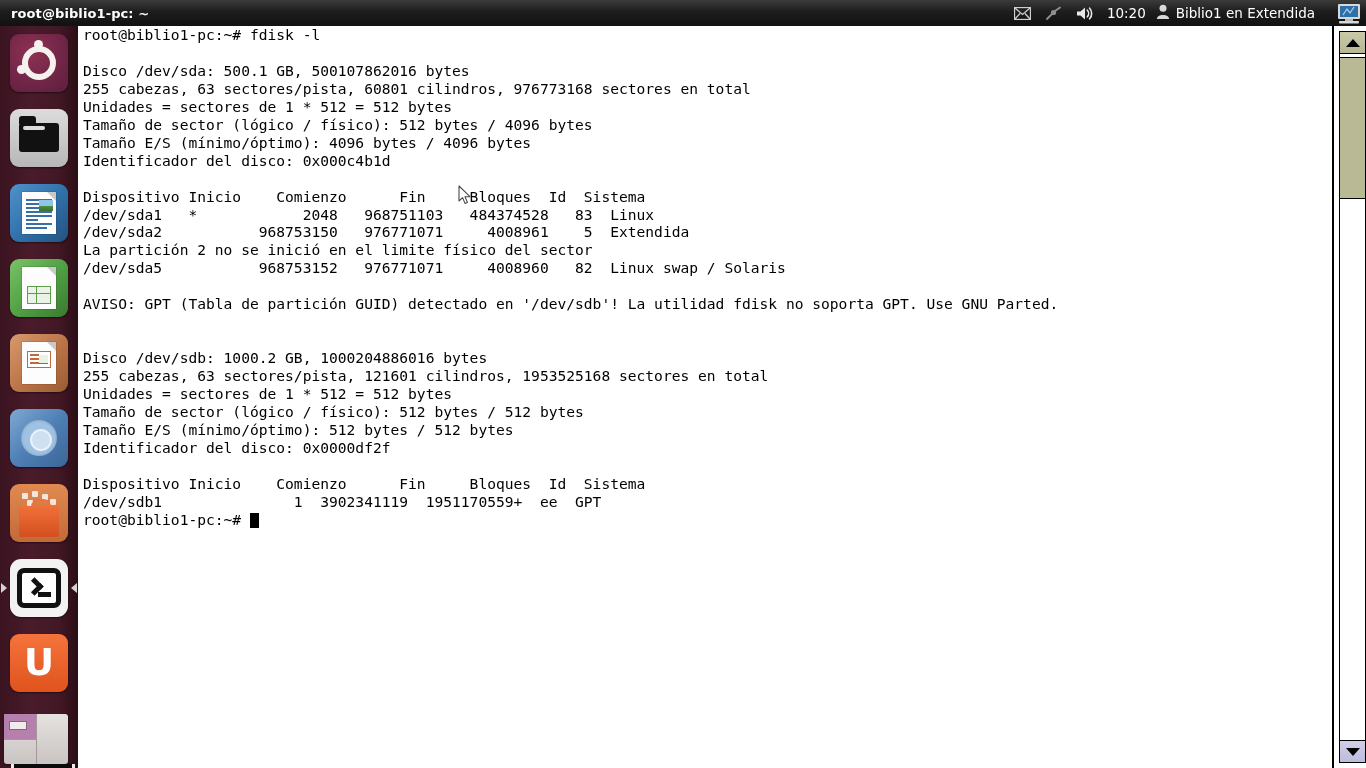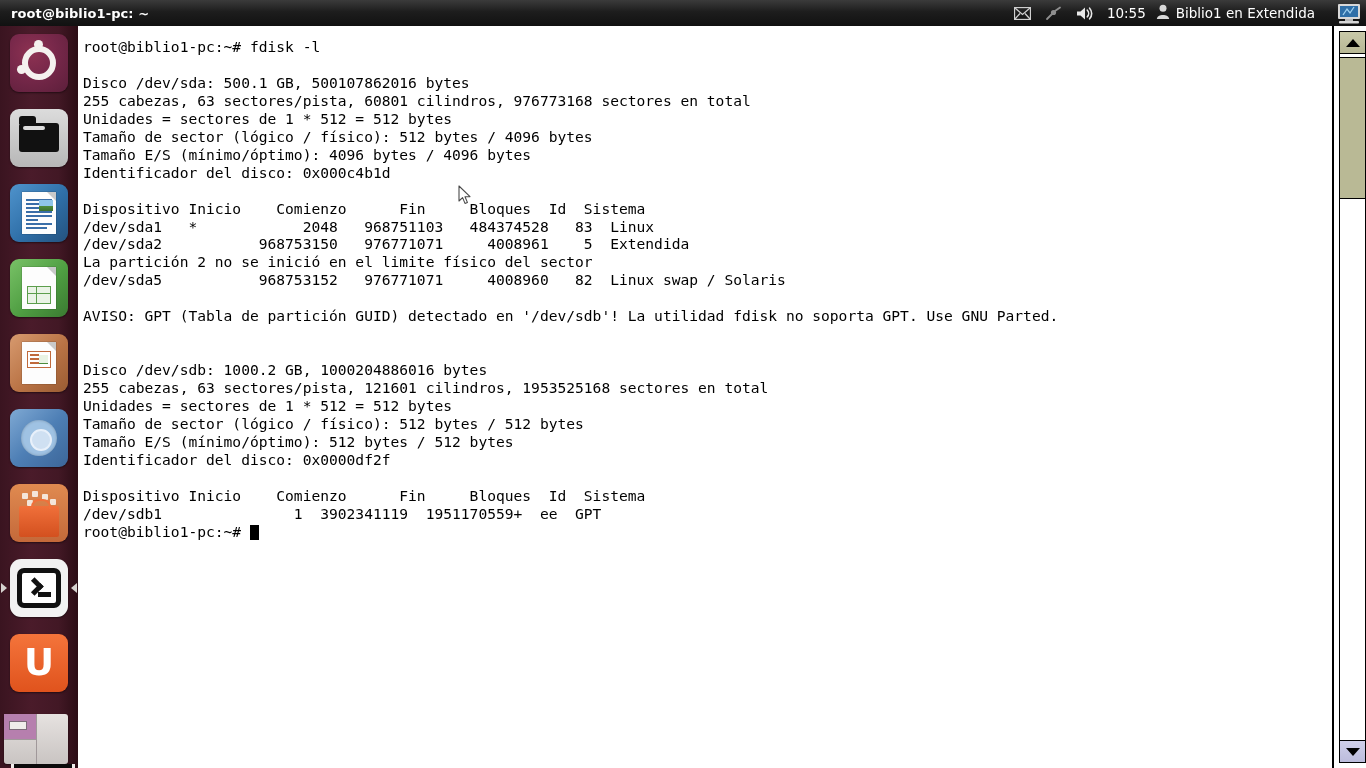--- a/index.html
+++ b/index.html
@@ -126,21 +126,21 @@
     background:#0c0a0b; border-radius:0 0 40px 40px / 0 0 22px 22px;
     border:3px solid #f0ecea; border-top:none; }
 
   
   #terminal {
     position:absolute; left:78px; top:26px; width:1288px; height:742px;
     background:#ffffff; z-index:20;
   }
   #term-body {
     position:absolute; left:0; top:0; width:1162px; height:742px;
-    background:#ffffff; overflow:hidden; padding:12px 0 0 5px;
+    background:#ffffff; overflow:hidden; padding:0 0 0 5px;
   }
   #term-text {
     font-family:"DejaVu Sans Mono", monospace;
     font-size:14.6px; line-height:17.95px;
     color:#000000; white-space:pre; letter-spacing:0px;
   }
   .cursor-block { display:inline-block; width:9px; height:15px;
     background:#000; vertical-align:-3px; }
 
   
@@ -195,21 +195,21 @@
       </div>
 
       <div class="tray-item">
         <svg width="18" height="15" viewBox="0 0 18 15">
           <path d="M1 5.5 H4.5 L9 1.5 V13.5 L4.5 9.5 H1 Z" fill="#e8e8e8"></path>
           <path d="M11.3 4.2 a4.8 4.8 0 0 1 0 6.6" fill="none" stroke="#e8e8e8" stroke-width="1.6" stroke-linecap="round"></path>
           <path d="M13.6 2.2 a7.8 7.8 0 0 1 0 10.6" fill="none" stroke="#e8e8e8" stroke-width="1.6" stroke-linecap="round"></path>
         </svg>
       </div>
 
-      <div class="tray-item tray-clock">10:55</div>
+      <div class="tray-item tray-clock">10:20</div>
 
       <div class="tray-user-block">
         <span>
           <svg width="14" height="15" viewBox="0 0 14 15">
             <circle cx="7" cy="4.3" r="3.5" fill="#d8d8d8"></circle>
             <path d="M0.8 15 C1.2 9.5 12.8 9.5 13.2 15 Z" fill="#d8d8d8"></path>
           </svg>
         </span>
         <span class="tray-user">Biblio1 en Extendida</span>
       </div>

